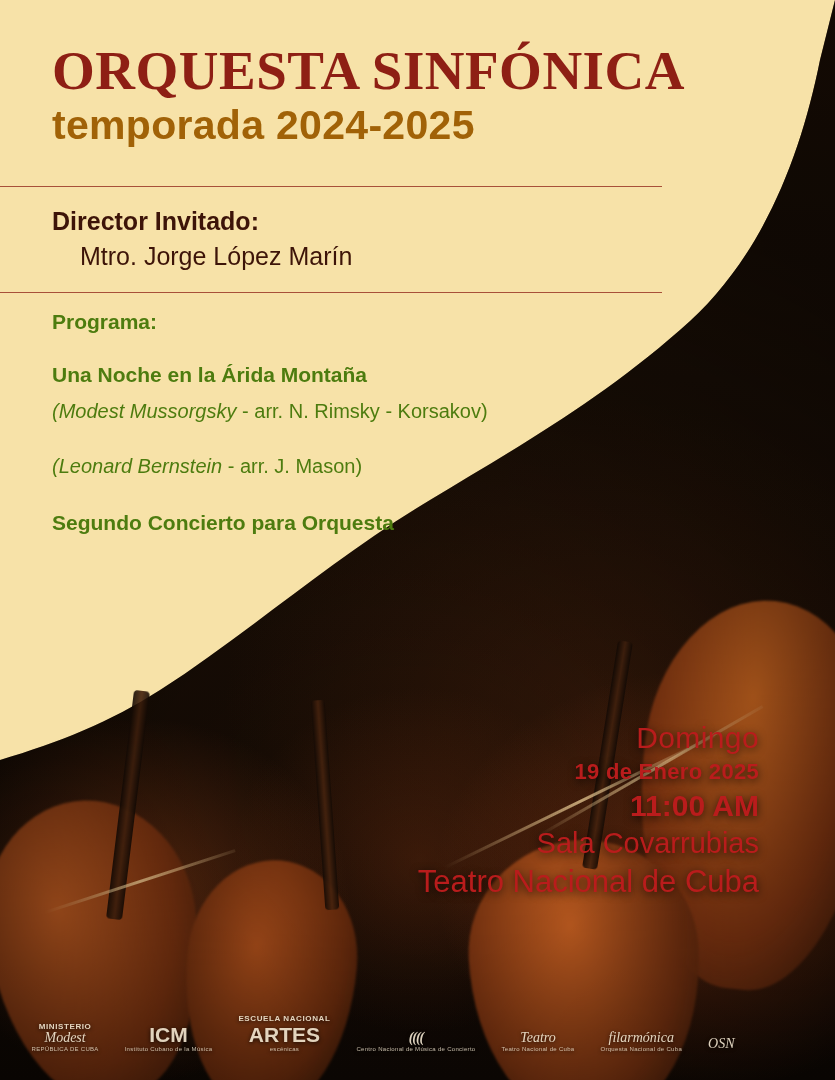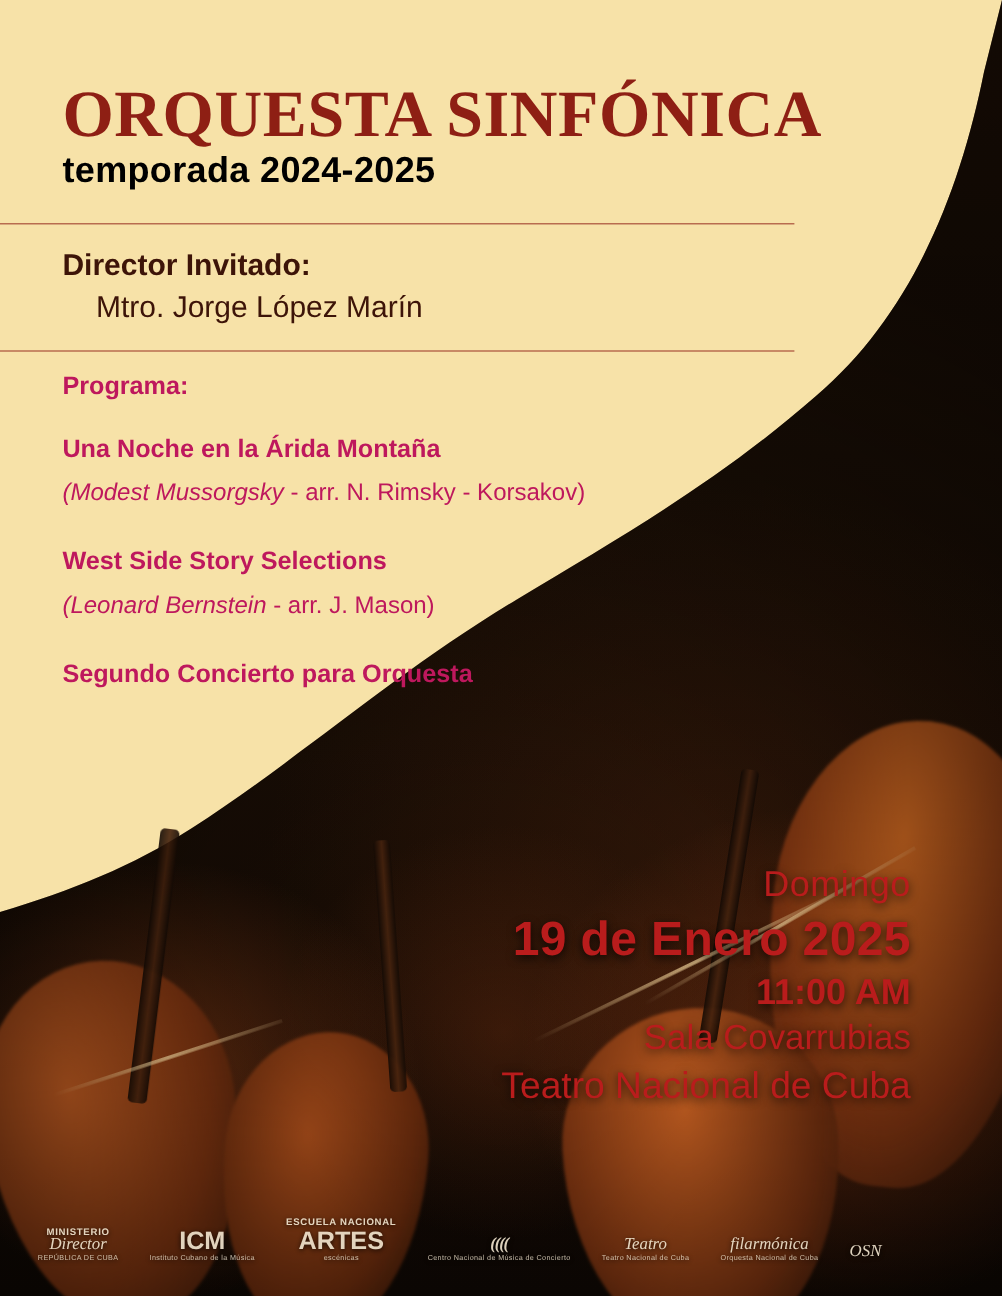--- a/index.html
+++ b/index.html
@@ -73,41 +73,41 @@
   .b3 { left: 40px;  top: 880px; width: 200px; transform: rotate(-18deg); }
   .vignette {
     position: absolute; left:0; top:0; width: 835px; height: 1080px;
     background: radial-gradient(ellipse 90% 60% at 50% 75%, rgba(0,0,0,0) 20%, rgba(0,0,0,0.55) 100%);
     clip-path: path("M 835,0 L 835,1080 L 0,1080 L 0,760 C 60,742 110,722 160,690 C 250,632 330,560 430,500 C 520,446 600,400 680,330 C 760,262 800,160 820,60 L 835,0 Z");
   }
 
   
   .header {
     position: absolute;
-    left: 52px; top: 64px;
+    left: 52px; top: 40px;
     width: 700px;
   }
   .title {
     font-family: "Liberation Serif", serif;
     font-weight: bold;
     color: #8e1f14;
     font-size: 55px;
     line-height: 1.12;
     letter-spacing: 0.5px;
   }
   .title-line2 {
     display: flex;
     align-items: baseline;
     gap: 18px;
   }
   .season {
     font-family: "Liberation Sans", sans-serif;
     font-weight: bold;
-    font-size: 30px;
-    color: #000000;
+    font-size: 41px;
+    color: #a16207;
     letter-spacing: 0.3px;
   }
 
   .rule {
     position: absolute;
     left: 0;
     height: 1px;
     background: #8e1f14;
     opacity: 0.75;
   }
@@ -130,21 +130,21 @@
     font-weight: normal;
     color: #3d1408;
     line-height: 1.4;
     margin-left: 28px;
   }
 
   .program {
     position: absolute;
     left: 52px; top: 310px;
     width: 620px;
-    color: #be185d;
+    color: #4d7c0f;
   }
   .program-label {
     font-size: 21px;
     font-weight: bold;
     margin-bottom: 26px;
   }
   .work { margin-bottom: 28px; }
   .work-title {
     font-size: 21px;
     font-weight: bold;
@@ -165,21 +165,21 @@
     color: #b91c1c;
     text-shadow: 0 2px 8px rgba(0,0,0,0.75);
   }
   .d-weekday {
     font-size: 30px;
     font-weight: normal;
     line-height: 1.33;
     letter-spacing: 0.4px;
   }
   .d-date {
-    font-size: 40px;
+    font-size: 22px;
     font-weight: bold;
     line-height: 1.26;
     letter-spacing: 0.3px;
   }
   .d-time {
     font-size: 30px;
     font-weight: bold;
     line-height: 1.3;
   }
   .d-venue {
@@ -277,21 +277,20 @@
     <div class="program-label">Programa:</div>
 
     <div class="work">
       <div class="work-title">Una Noche en la Árida Montaña</div>
       <div class="work-credit">
         <span class="ital">(Modest Mussorgsky</span><span> - arr. N. Rimsky - Korsakov)</span>
       </div>
     </div>
 
     <div class="work">
-      <div class="work-title">West Side Story Selections</div>
       <div class="work-credit">
         <span class="ital">(Leonard Bernstein</span><span> - arr. J. Mason)</span>
       </div>
     </div>
 
     <div class="work">
       <div class="work-title">Segundo Concierto para Orquesta</div>
     </div>
   </div>
 
@@ -299,21 +298,21 @@
     <div class="d-weekday">Domingo</div>
     <div class="d-date">19 de Enero 2025</div>
     <div class="d-time">11:00 AM</div>
     <div class="d-venue">Sala Covarrubias</div>
     <div class="d-theater">Teatro Nacional de Cuba</div>
   </div>
 
   <div class="logos">
     <div class="logo">
       <span class="l-top">MINISTERIO</span>
-      <span class="l-mid">Director</span>
+      <span class="l-mid">Modest</span>
       <span class="l-bot">REPÚBLICA DE CUBA</span>
     </div>
     <div class="logo big">
       <span class="l-top"></span>
       <span class="l-mid">ICM</span>
       <span class="l-bot">Instituto Cubano de la Música</span>
     </div>
     <div class="logo big">
       <span class="l-top">Escuela Nacional</span>
       <span class="l-mid">ARTES</span>

